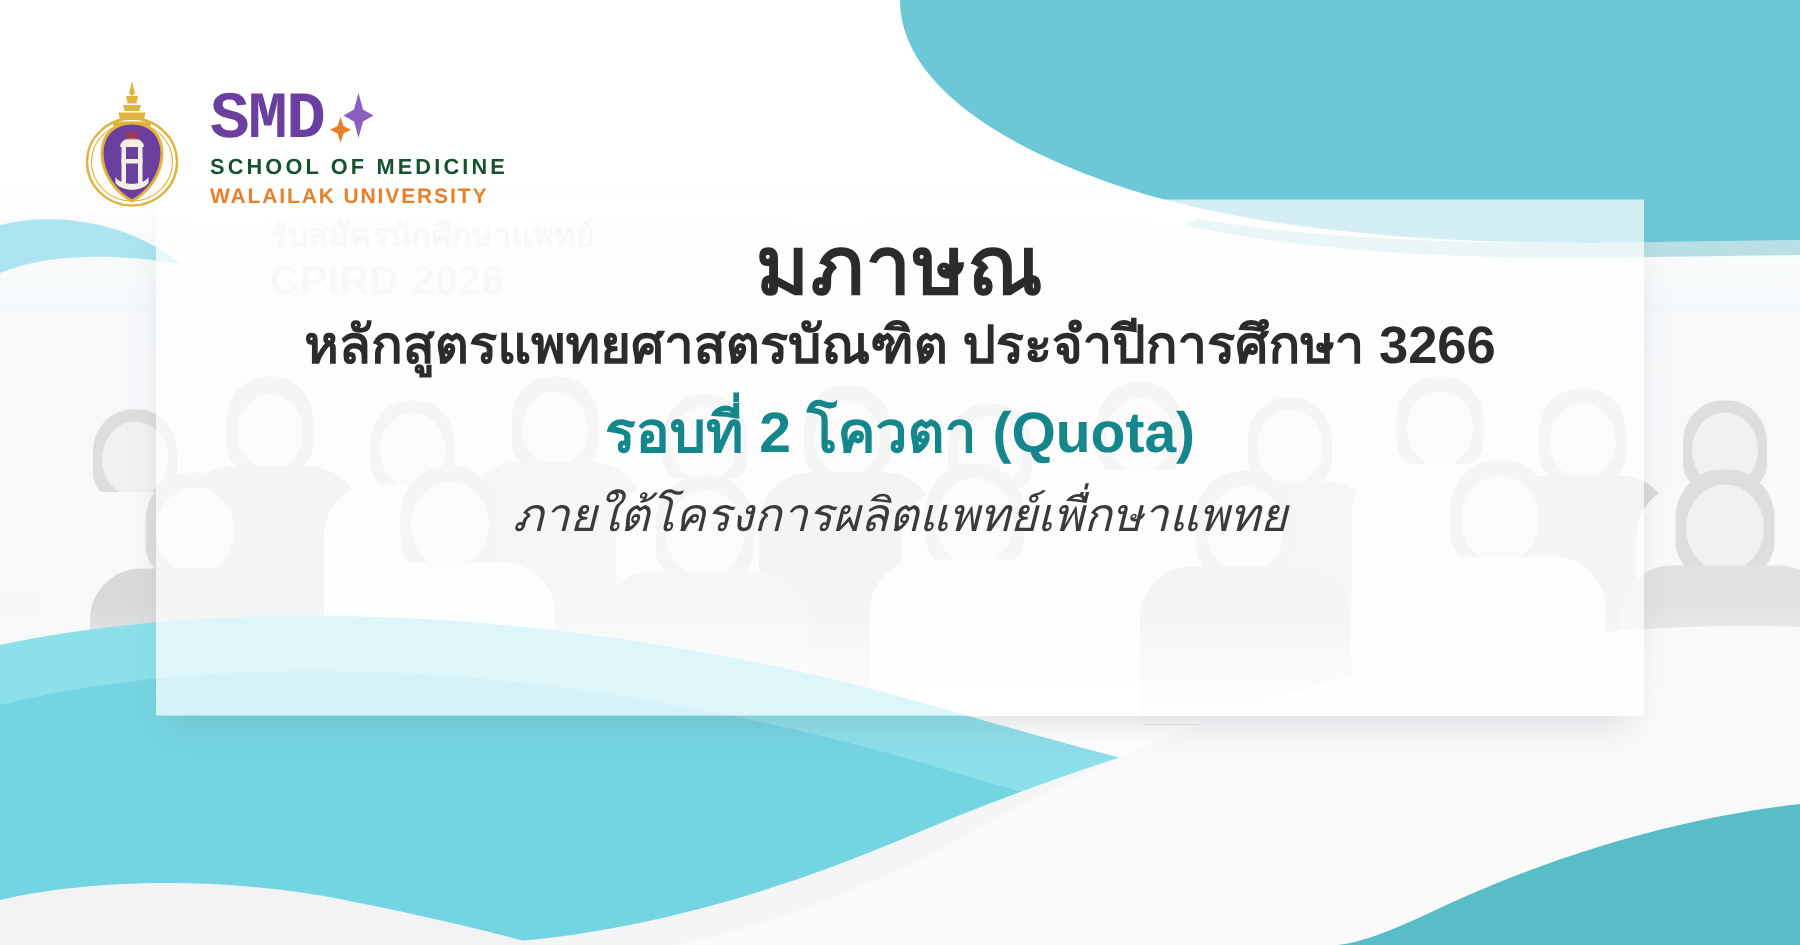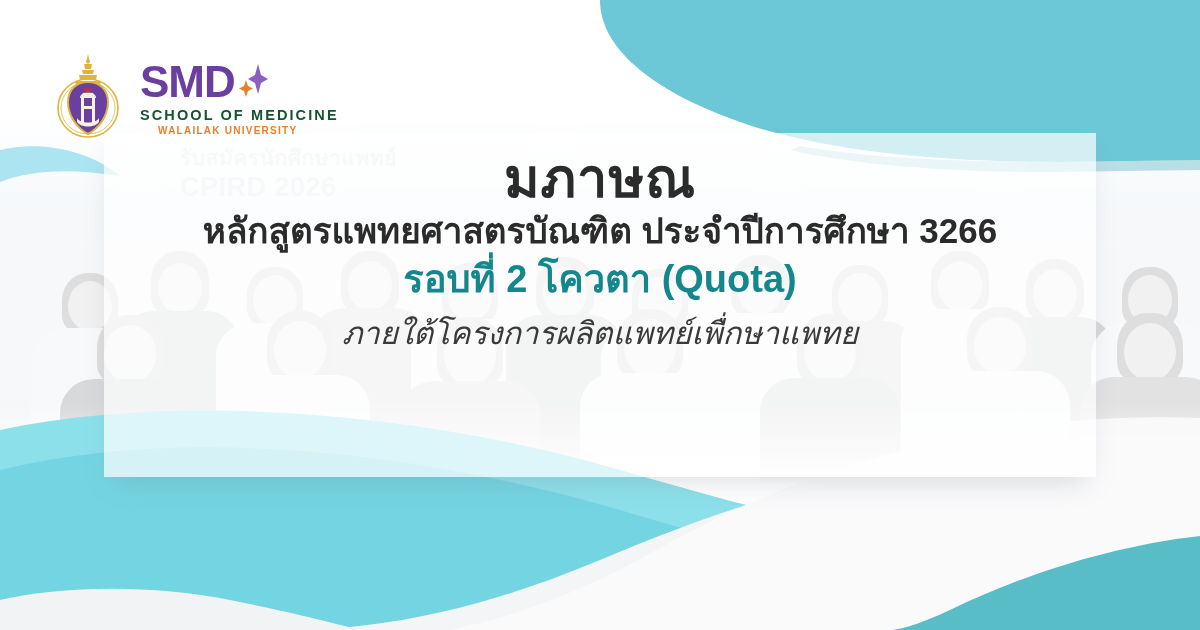--- a/index.html
+++ b/index.html
@@ -134,39 +134,38 @@
   }
   .crest { width: 76px; height: 90px; }
   .wordmark { position: relative; padding-top: 4px; }
   .smd-row { display: flex; align-items: flex-start; gap: 2px; }
   .smd-text {
     font-size: 44px;
     font-weight: 800;
     letter-spacing: -1px;
     color: #6b3fa0;
     line-height: .92;
-    font-family: Liberation Sans, sans-serif;
+    font-family: Liberation Mono, monospace;
   }
   .sparkle { width: 30px; height: 40px; margin-left: 1px; }
   .sub1 {
     font-size: 14.5px;
     font-weight: 700;
     letter-spacing: 2.1px;
     color: #14532d;
     margin-top: 4px;
     font-family: "Liberation Sans", sans-serif;
   }
   .sub2 {
-    font-size: 10px;
+    font-size: 14px;
     font-weight: 700;
     letter-spacing: 1.25px;
     color: #e8802a;
     margin-top: 2px;
     font-family: "Liberation Sans", sans-serif;
-    margin-left: 18px;
   }
 
   
   .headline {
     position: absolute;
     left: 0;
     top: 148px;
     width: 1200px;
     text-align: center;
     font-family: "Liberation Sans", "DejaVu Sans", sans-serif;
@@ -189,20 +188,21 @@
     font-size: 35px;
     font-weight: 700;
     color: #2b2b2b;
     line-height: 1.33;
   }
   .h-round {
     font-size: 38px;
     font-weight: 800;
     color: #14878c;
     line-height: 1.3;
+    margin-top: 10px;
   }
   .h-italic {
     font-size: 31px;
     font-weight: 400;
     font-style: italic;
     color: #3a3a3a;
     line-height: 1.3;
     margin-top: 10px;
   }
 </style>

